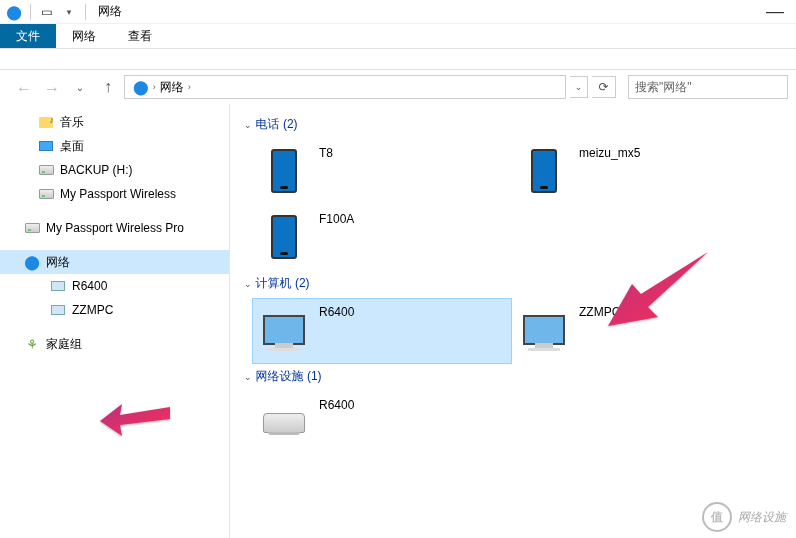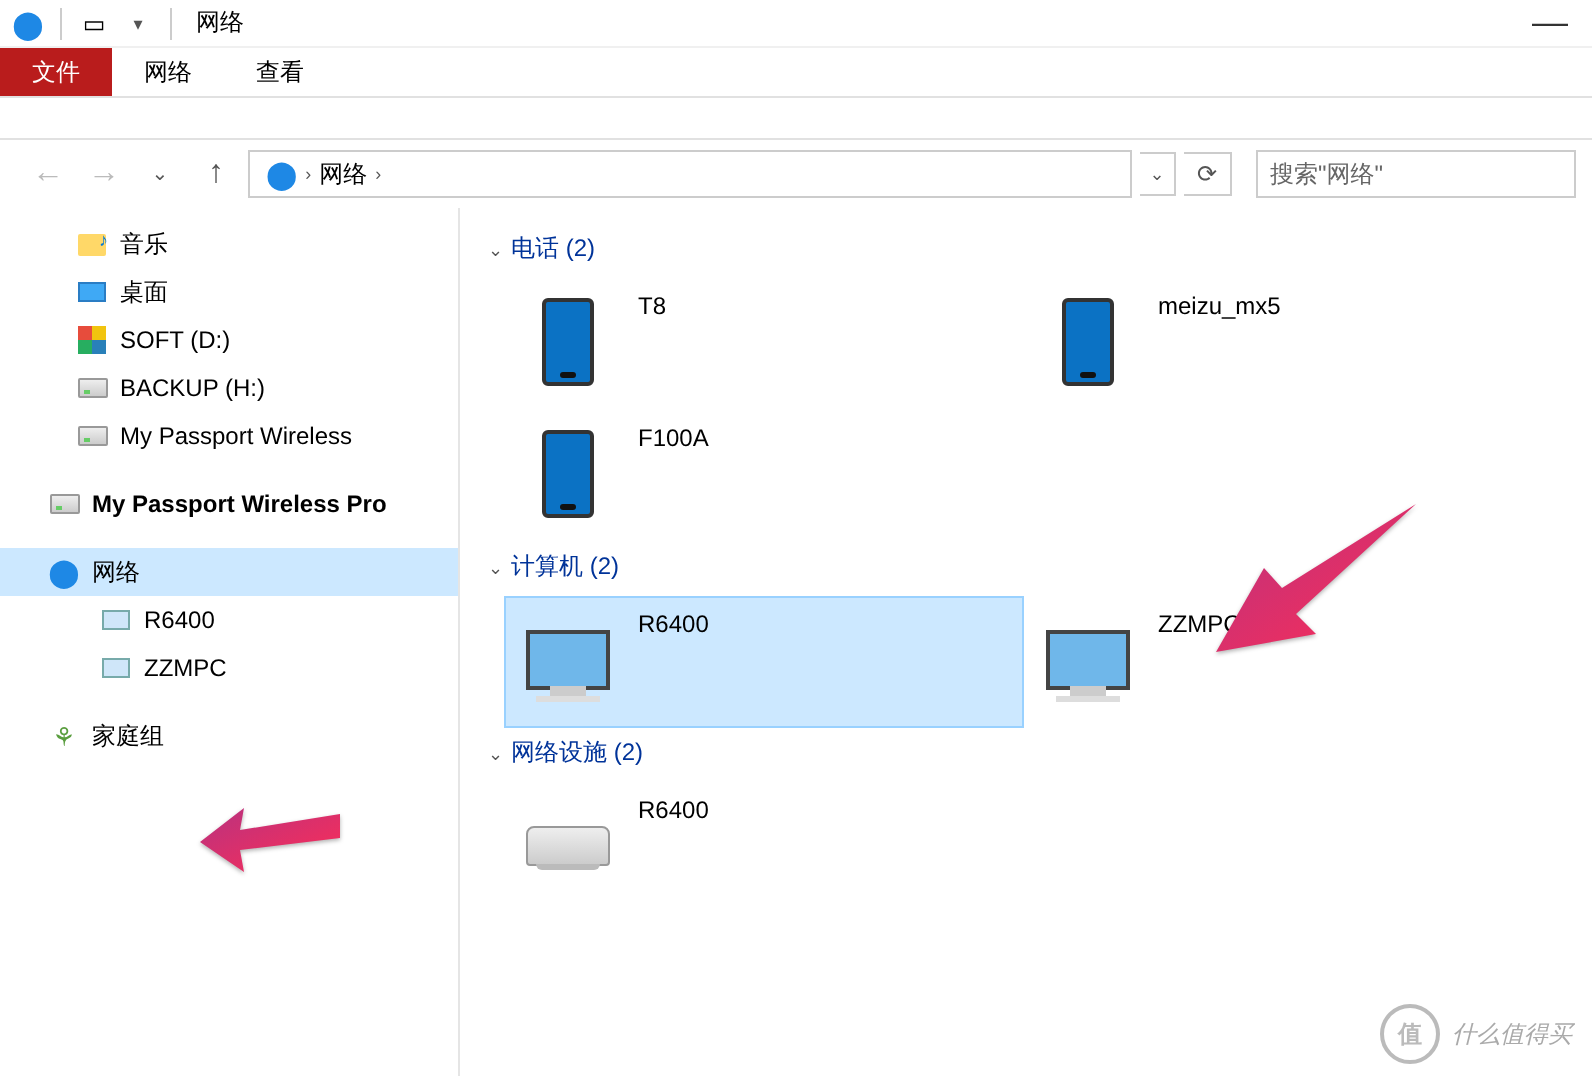--- a/index.html
+++ b/index.html
@@ -9,21 +9,21 @@
 .title-bar { height: 24px; display: flex; align-items: center; padding: 0 4px; background: #fff; border-bottom: 1px solid #f0f0f0; }
 .title-bar .qat { display: flex; align-items: center; gap: 2px; }
 .title-bar .qat > * { width: 20px; height: 20px; display: flex; align-items: center; justify-content: center; }
 .title-bar .sep { width: 1px; height: 16px; background: #ccc; margin: 0 4px; }
 .title-bar .title { margin-left: 8px; font-size: 12px; color: #000; }
 .title-bar .min { margin-left: auto; font-size: 18px; color: #333; padding: 0 8px;}
 
 
 .ribbon { height: 25px; background: #fff; display: flex; align-items: stretch; padding-left: 0; border-bottom: 1px solid #e1e1e1;}
 .ribbon .tab { padding: 0 16px; display: flex; align-items: center; color: #000; cursor: default;}
-.ribbon .tab.file { background: #b91c1c; color: #fff; }
+.ribbon .tab.file { background: #0369a1; color: #fff; }
 .ribbon-body { height: 21px; background: #fff; border-bottom: 1px solid #e1e1e1;}
 
 
 .addr-row { height: 34px; display: flex; align-items: center; padding: 0 8px 0 12px; gap: 4px; }
 .nav-btn { width: 24px; height: 24px; display:flex; align-items:center; justify-content:center; color:#555; font-size:16px;}
 .nav-btn.disabled { color:#bbb; }
 .addr-bar { flex: 1; height: 24px; border: 1px solid #ccc; display: flex; align-items: center; padding: 0 4px; gap:4px;}
 .addr-bar .crumb { display:flex; align-items:center; gap:4px; padding: 0 4px;}
 .addr-bar .chev { color:#555; font-size: 9px;}
 .addr-drop { width:18px; height:22px; border:1px solid #ccc; border-left:none; display:flex; align-items:center; justify-content:center; color:#555; font-size:9px;}
@@ -137,43 +137,32 @@
         <span class="label">音乐</span>
       </div>
       <div class="nav-item">
         <span class="icon">
           <span class="ico-desktop"></span>
         </span>
         <span class="label">桌面</span>
       </div>
       <div class="nav-item">
         <span class="icon">
-          <span class="ico-soft">
-            <span></span>
-            <span></span>
-            <span></span>
-            <span></span>
-          </span>
-        </span>
-        <span class="label">SOFT (D:)</span>
-      </div>
-      <div class="nav-item">
-        <span class="icon">
           <span class="ico-drive"></span>
         </span>
         <span class="label">BACKUP (H:)</span>
       </div>
       <div class="nav-item">
         <span class="icon">
           <span class="ico-drive"></span>
         </span>
         <span class="label">My Passport Wireless</span>
       </div>
       <div style="height: 10px;"></div>
-      <div class="nav-item" style="padding-left: 24px; font-weight: bold;">
+      <div class="nav-item" style="padding-left: 24px;">
         <span class="icon">
           <span class="ico-drive"></span>
         </span>
         <span class="label">My Passport Wireless Pro</span>
       </div>
       <div style="height: 10px;"></div>
       <div class="nav-item selected" style="padding-left: 24px;">
         <span class="icon">
           <span class="ico-net">⬤</span>
         </span>
@@ -238,21 +227,21 @@
         </div>
         <div class="tile">
           <div class="big-icon">
             <div class="monitor"></div>
           </div>
           <div class="name">ZZMPC</div>
         </div>
       </div>
       <div class="group-header">
         <span class="chev">⌄</span>
-        <span>网络设施 (2)</span>
+        <span>网络设施 (1)</span>
       </div>
       <div class="group-body">
         <div class="tile">
           <div class="big-icon">
             <div class="router"></div>
           </div>
           <div class="name">R6400</div>
         </div>
       </div>
 
@@ -263,21 +252,21 @@
               <stop offset="0" stop-color="#b83280"></stop>
               <stop offset="1" stop-color="#ff2d55"></stop>
             </linearGradient>
           </defs>
       <polygon points="100,0 40,55 50,65 0,74 24,32 33,42" fill="url(#g1)"></polygon>
         </svg>
     </div>
 
     <div class="watermark">
       <span class="logo">值</span>
-      <span>什么值得买</span>
+      <span>网络设施</span>
     </div>
   </div>
 </div>
 
 <div class="arrow" style="left:100px; top:401px;">
   <svg width="70" height="36">
       <defs>
         <linearGradient id="g2" x1="0" y1="0" x2="1" y2="1">
           <stop offset="0" stop-color="#b83280"></stop>
           <stop offset="1" stop-color="#ff2d55"></stop>

